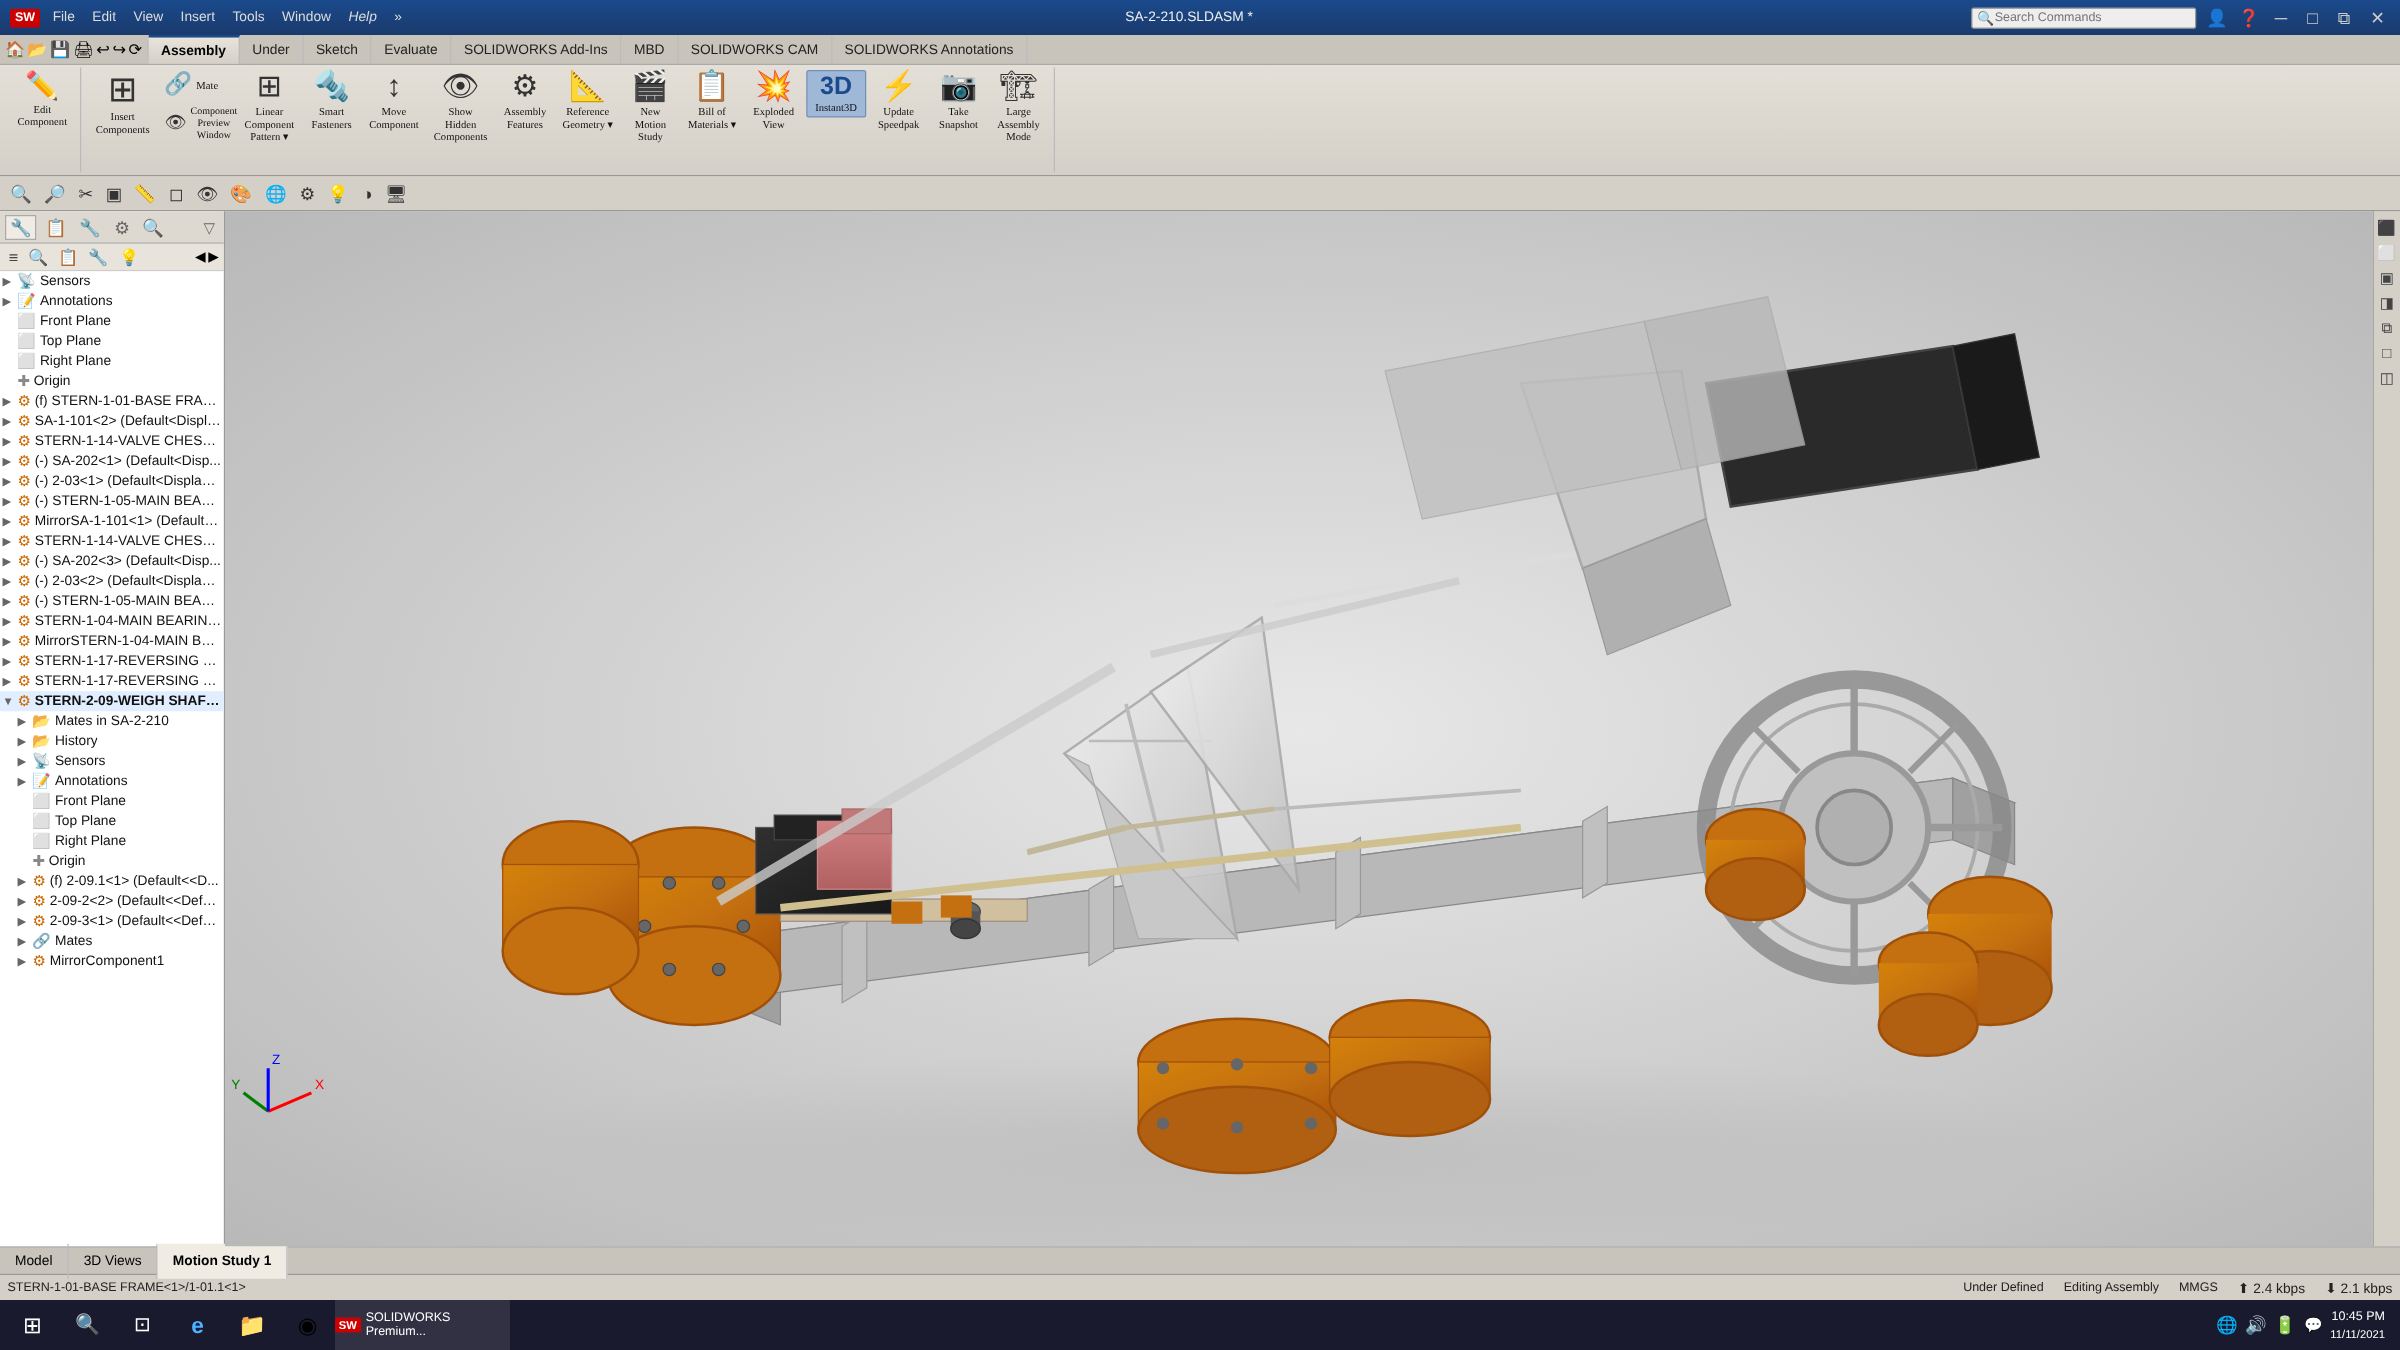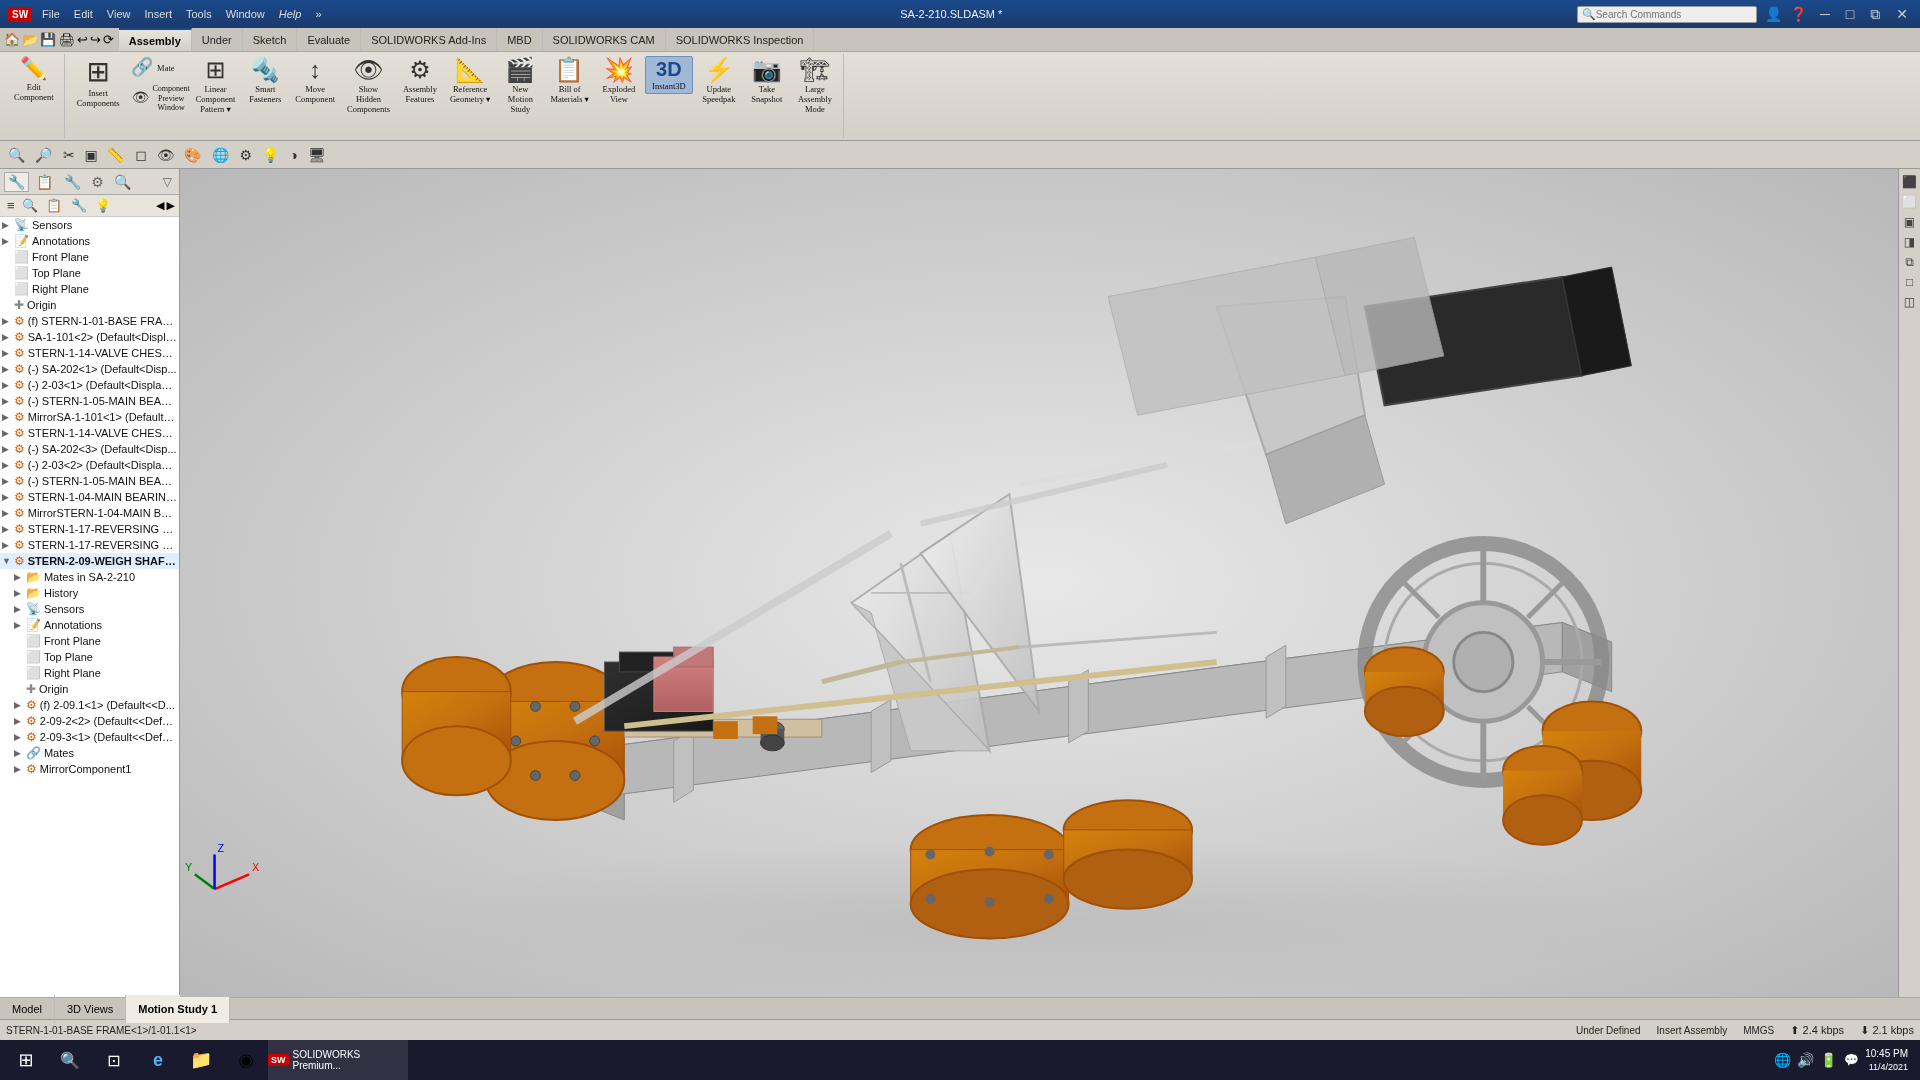--- a/index.html
+++ b/index.html
@@ -195,21 +195,21 @@
       <span style="font-size:13px;cursor:pointer;">↪</span>
       <span style="font-size:13px;cursor:pointer;">⟳</span>
     </div>
     <div class="ribbon-tab active">Assembly</div>
     <div class="ribbon-tab">Under</div>
     <div class="ribbon-tab">Sketch</div>
     <div class="ribbon-tab">Evaluate</div>
     <div class="ribbon-tab">SOLIDWORKS Add-Ins</div>
     <div class="ribbon-tab">MBD</div>
     <div class="ribbon-tab">SOLIDWORKS CAM</div>
-    <div class="ribbon-tab">SOLIDWORKS Inspection</div>
+    <div class="ribbon-tab">SOLIDWORKS Annotations</div>
   </div>
 
   <div id="ribbon-content">
 
     <div class="ribbon-group">
       <div class="ribbon-group-items">
         <div class="ribbon-btn">
           <span class="icon">✏️</span>
           <span class="label">Edit<br>Component</span>
         </div>
@@ -688,21 +688,21 @@
   <div class="btab">3D Views</div>
   <div class="btab active">Motion Study 1</div>
 </div>
 
 <div id="statusbar">
   <div id="statusbar-left">
     <span>STERN-1-01-BASE FRAME&lt;1&gt;/1-01.1&lt;1&gt;</span>
   </div>
   <div style="display:flex;align-items:center;gap:16px;">
     <span>Under Defined</span>
-    <span>Insert Assembly</span>
+    <span>Editing Assembly</span>
     <span>MMGS</span>
     <span style="font-size:11px;">⬆ <span>2.4 kbps</span></span>
     <span style="font-size:11px;">⬇ <span>2.1 kbps</span></span>
   </div>
 </div>
 
 <div id="taskbar" style="position:fixed;bottom:0;width:1920px;background:#1a1a2e;height:40px;display:flex;align-items:center;justify-content:space-between;">
   <div style="display:flex;align-items:center;">
     <div style="display:flex;align-items:center;justify-content:center;width:44px;height:40px;cursor:pointer;color:white;font-size:18px;">⊞</div>
     <div style="display:flex;align-items:center;justify-content:center;width:44px;height:40px;cursor:pointer;color:white;font-size:16px;">🔍</div>
@@ -715,16 +715,16 @@
       <span style="color:white;font-size:10px;">SOLIDWORKS Premium...</span>
     </div>
   </div>
   <div style="display:flex;align-items:center;gap:6px;color:white;font-size:10px;padding-right:8px;">
     <span style="font-size:14px;">🌐</span>
     <span style="font-size:14px;">🔊</span>
     <span style="font-size:14px;">🔋</span>
     <span style="font-size:12px;cursor:pointer;">💬</span>
     <div style="text-align:right;line-height:1.4;">
       <div>10:45 PM</div>
-      <div style="font-size:9px;">11/4/2021</div>
+      <div style="font-size:9px;">11/11/2021</div>
     </div>
   </div>
 </div>
 
 </body></html>

